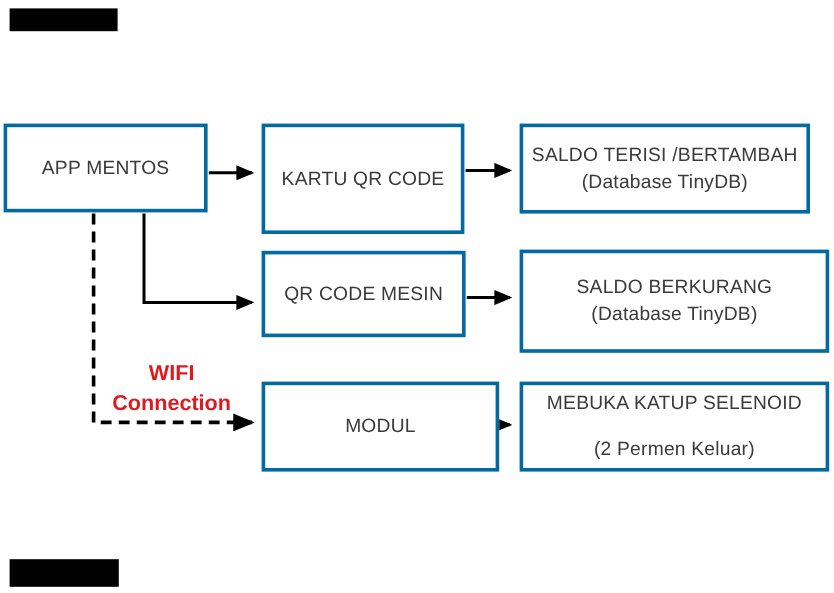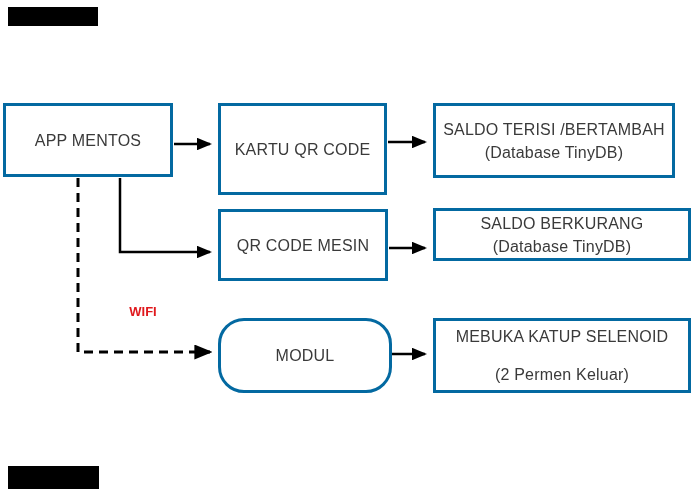--- a/index.html
+++ b/index.html
@@ -23,37 +23,37 @@
     text-align: center;
     color: #3a3a3a;
     font-size: 16px;
     line-height: 23px;
     letter-spacing: 0.2px;
   }
   .n1 { left: 3px;   top: 103px; width: 170px; height: 74px; }
   .n2 { left: 218px; top: 103px; width: 169px; height: 92px; }
   .n3 { left: 433px; top: 103px; width: 242px; height: 75px; }
   .n4 { left: 218px; top: 209px; width: 170px; height: 72px; }
-  .n5 { left: 433px; top: 208px; width: 258px; height: 53px; }
-  .n6 { left: 218px; top: 318px; width: 174px; height: 75px; border-radius: 26px; }
+  .n5 { left: 433px; top: 208px; width: 258px; height: 86px; }
+  .n6 { left: 218px; top: 318px; width: 198px; height: 75px; }
   .n7 { left: 433px; top: 318px; width: 258px; height: 75px; gap: 15px; }
   #connectors {
     position: absolute;
     left: 0; top: 0;
     width: 695px; height: 494px;
     pointer-events: none;
   }
   .wifi-label {
     position: absolute;
     left: 90px; top: 299px;
     width: 106px;
     text-align: center;
     color: #e0191d;
     font-weight: bold;
-    font-size: 13px;
+    font-size: 18px;
     line-height: 25px;
   }
   .redact {
     position: absolute;
     background: #000000;
   }
   .redact-top    { left: 8px; top: 7px;   width: 90px; height: 19px; }
   .redact-bottom { left: 8px; top: 466px; width: 91px; height: 23px; }
 </style>
 </head>
@@ -102,18 +102,19 @@
     <div>MODUL</div>
   </div>
 
   <div class="node n7">
     <div>MEBUKA KATUP SELENOID</div>
     <div>(2 Permen Keluar)</div>
   </div>
 
   <div class="wifi-label">
     <div>WIFI</div>
+    <div>Connection</div>
   </div>
 
   <div class="redact redact-top"></div>
   <div class="redact redact-bottom"></div>
 
 </div>
 
 </body></html>

